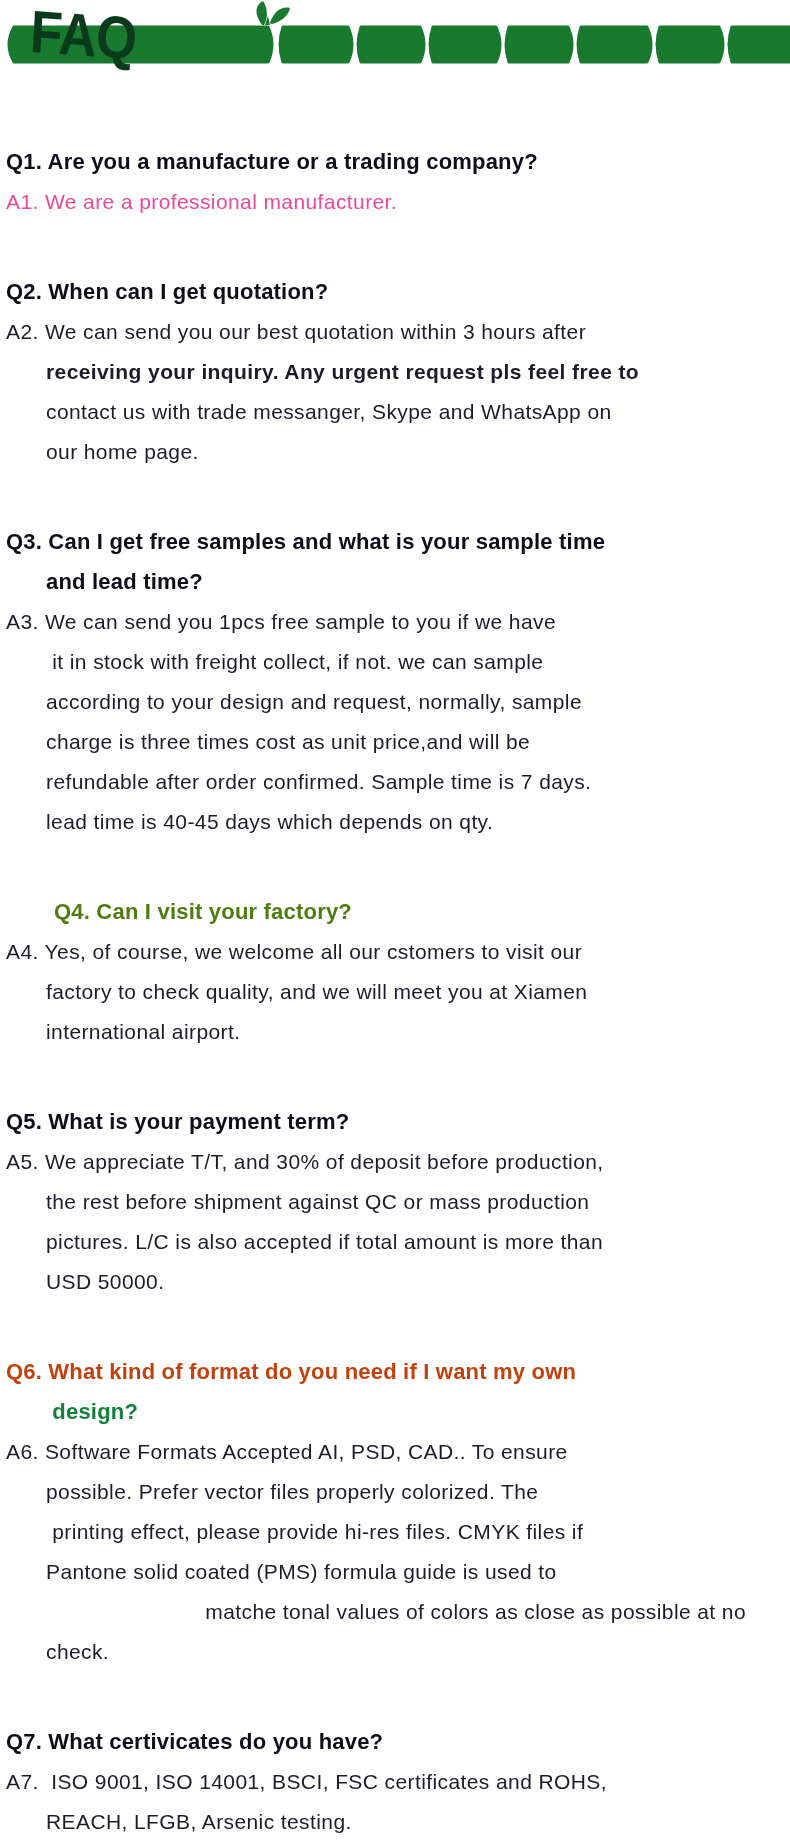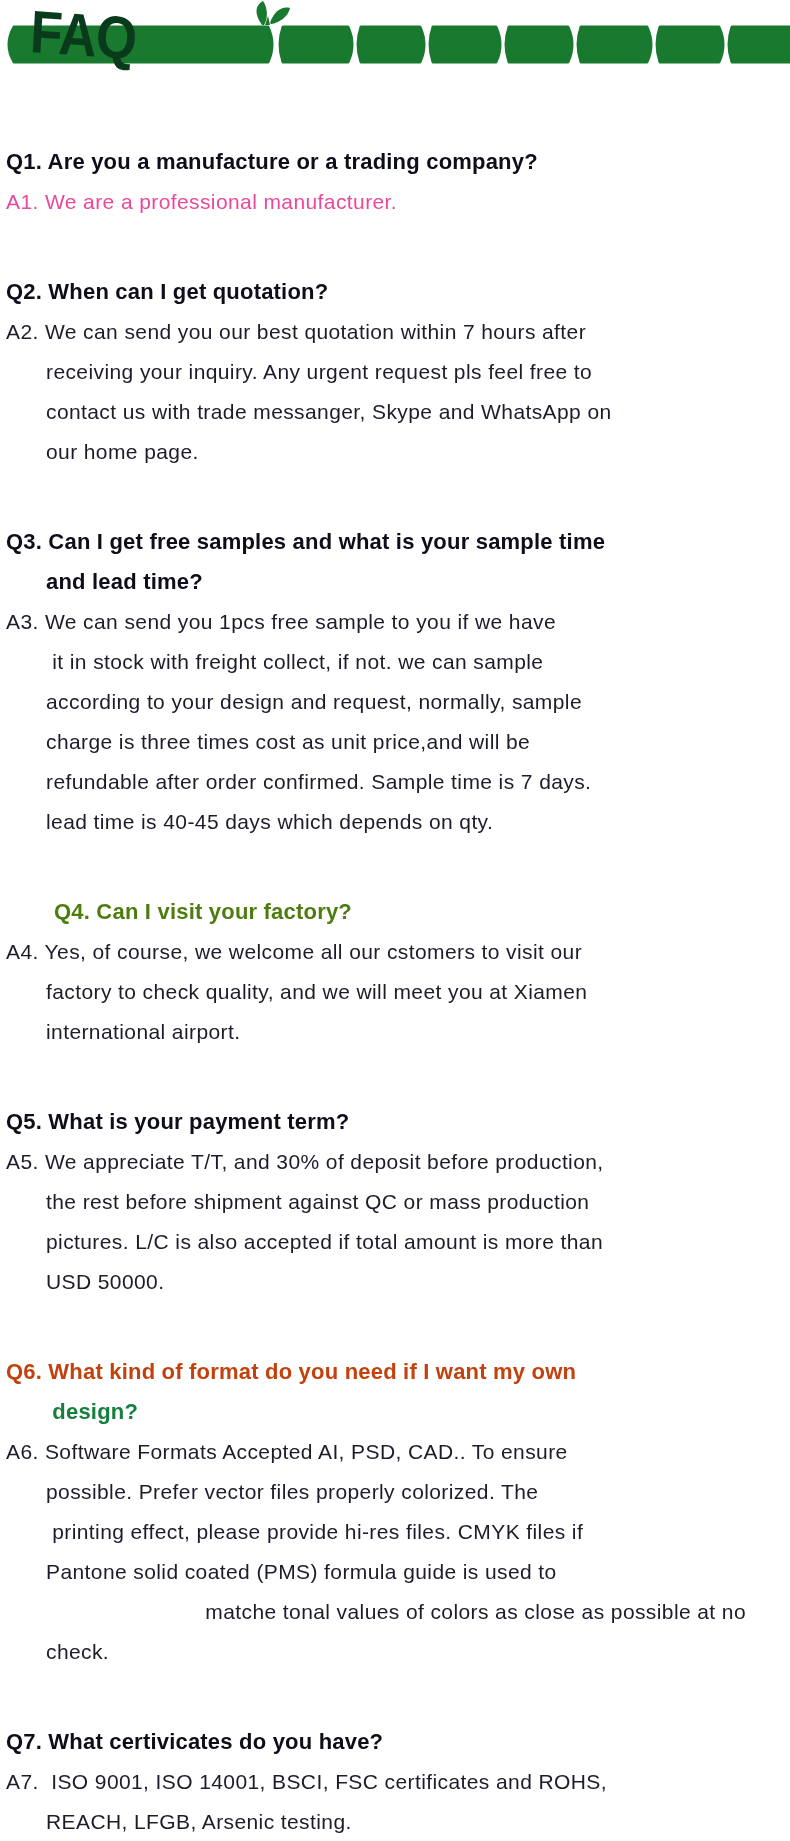--- a/index.html
+++ b/index.html
@@ -90,22 +90,22 @@
     <div>
         <div class="aline" style="color: #ec4899;">A1. We are a professional manufacturer.</div>
       </div>
   </section>
 
   <section class="qa">
     <div>
         <div class="qline" style="color: rgb(14, 14, 26);">Q2. When can I get quotation?</div>
       </div>
     <div>
-        <div class="aline" style="color: rgb(28, 28, 42);">A2. We can send you our best quotation within 7 hours after</div>
-        <div class="aline cont" style="color: rgb(28, 28, 42);">receiving your inquiry. Any urgent request pls feel free to</div>
+        <div class="aline" style="color: rgb(28, 28, 42);">A2. We can send you our best quotation within 3 hours after</div>
+        <div class="aline cont" style="color: rgb(28, 28, 42); font-weight: bold;">receiving your inquiry. Any urgent request pls feel free to</div>
         <div class="aline cont" style="color: rgb(28, 28, 42);">contact us with trade messanger, Skype and WhatsApp on</div>
         <div class="aline cont" style="color: rgb(28, 28, 42);">our home page.</div>
       </div>
   </section>
 
   <section class="qa">
     <div>
         <div class="qline" style="color: rgb(14, 14, 26);">Q3. Can I get free samples and what is your sample time</div>
         <div class="qline cont" style="color: rgb(14, 14, 26);">and lead time?</div>
       </div>

